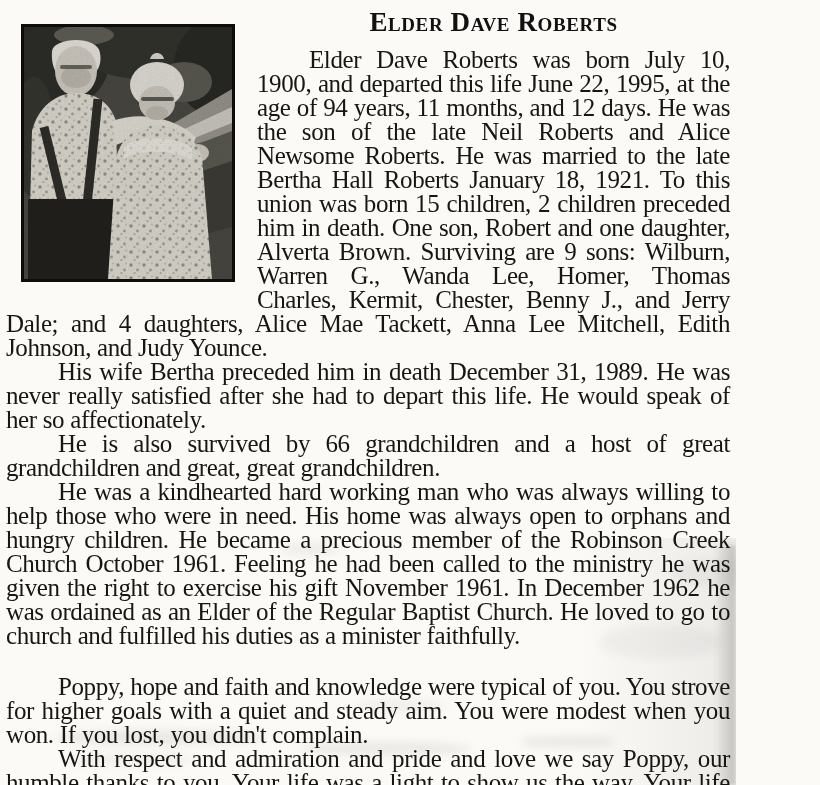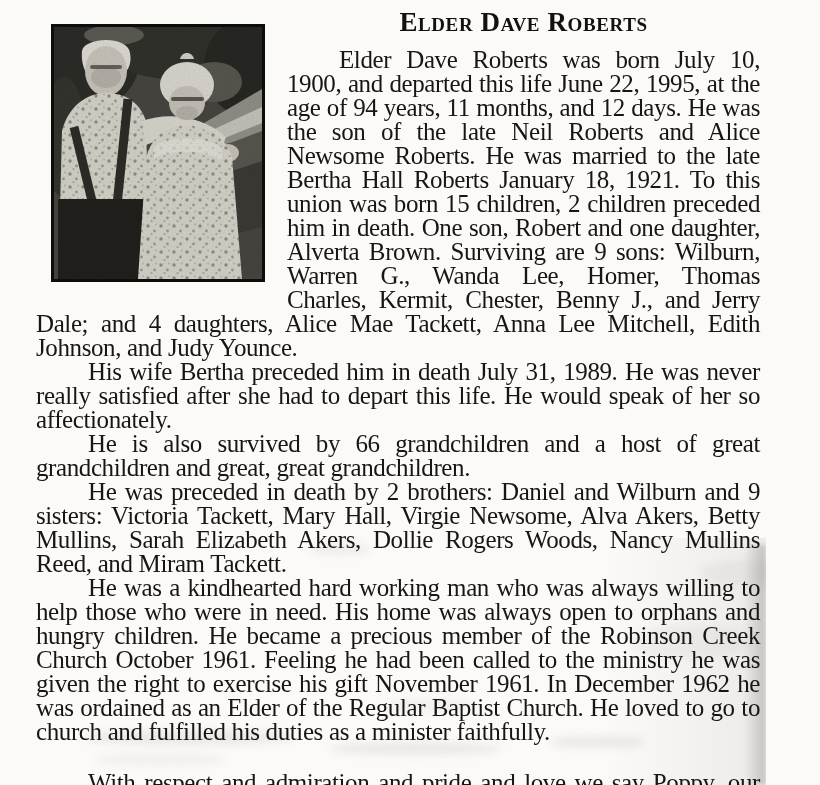--- a/index.html
+++ b/index.html
@@ -7,21 +7,20 @@
     width: 820px; height: 785px;
     background: #fbfaf7;
     font-family: "Liberation Serif", "DejaVu Serif", serif;
     color: #171613;
     overflow: hidden;
   }
   .page {
     position: relative;
     width: 736px; height: 785px;
     overflow: hidden;
-    margin-left: 30px;
   }
   .content {
     position: relative;
     padding: 0 6px;
     z-index: 2;
   }
   .photo-frame {
     float: left;
     width: 214px; height: 258px;
     margin: 15px 22px 17px 15px;
@@ -141,26 +140,26 @@
         <path d="M92,132 C96,110 114,98 134,98 C156,98 172,112 178,130 L188,252 L84,252 Z" fill="url(#floral)"></path>
         <path d="M100,120 C112,108 156,108 168,122 L168,134 C152,122 114,122 100,132 Z" fill="#e2dfd8" opacity="0.7"></path>
 
         <rect x="0" y="0" width="208" height="252" filter="url(#grain)" opacity="0.28" style="mix-blend-mode:multiply"></rect>
       </svg>
     </div>
 
     <h1 class="title">Elder Dave Roberts</h1>
 
     <p class="body-par">Elder Dave Roberts was born July 10, 1900, and departed this life June 22, 1995, at the age of 94 years, 11 months, and 12 days. He was the son of the late Neil Roberts and Alice Newsome Roberts. He was married to the late Bertha Hall Roberts January 18, 1921. To this union was born 15 children, 2 children preceded him in death. One son, Robert and one daughter, Alverta Brown. Surviving are 9 sons: Wilburn, Warren G., Wanda Lee, Homer, Thomas Charles, Kermit, Chester, Benny J., and Jerry Dale; and 4 daughters, Alice Mae Tackett, Anna Lee Mitchell, Edith Johnson, and Judy Younce.</p>
-    <p class="body-par">His wife Bertha preceded him in death July 31, 1989. He was never really satisfied after she had to depart this life. He would speak of her so affectionately.</p>
+    <p class="body-par">His wife Bertha preceded him in death December 31, 1989. He was never really satisfied after she had to depart this life. He would speak of her so affectionately.</p>
     <p class="body-par">He is also survived by 66 grandchildren and a host of great grandchildren and great, great grandchildren.</p>
-    <p class="body-par">He was preceded in death by 2 brothers: Daniel and Wilburn and 9 sisters: Victoria Tackett, Mary Hall, Virgie Newsome, Alva Akers, Betty Mullins, Sarah Elizabeth Akers, Dollie Rogers Woods, Nancy Mullins Reed, and Miram Tackett.</p>
     <p class="body-par">He was a kindhearted hard working man who was always willing to help those who were in need. His home was always open to orphans and hungry children. He became a precious member of the Robinson Creek Church October 1961. Feeling he had been called to the ministry he was given the right to exercise his gift November 1961. In December 1962 he was ordained as an Elder of the Regular Baptist Church. He loved to go to church and fulfilled his duties as a minister faithfully.</p>
 
     <div class="tribute">
+      <p class="body-par">Poppy, hope and faith and knowledge were typical of you. You strove for higher goals with a quiet and steady aim. You were modest when you won. If you lost, you didn't complain.</p>
       <p class="body-par">With respect and admiration and pride and love we say Poppy, our humble thanks to you. Your life was a light to show us the way. Your life always taught us to seek the Lord who can turn these shadows of death into victory in the morning.</p>
 
     </div>
 
   </div>
 
   <div class="artifact lower-tint"></div>
   <div class="artifact edge-band"></div>
   <div class="artifact edge-smudge"></div>
   <div class="artifact bleed b1"></div>

